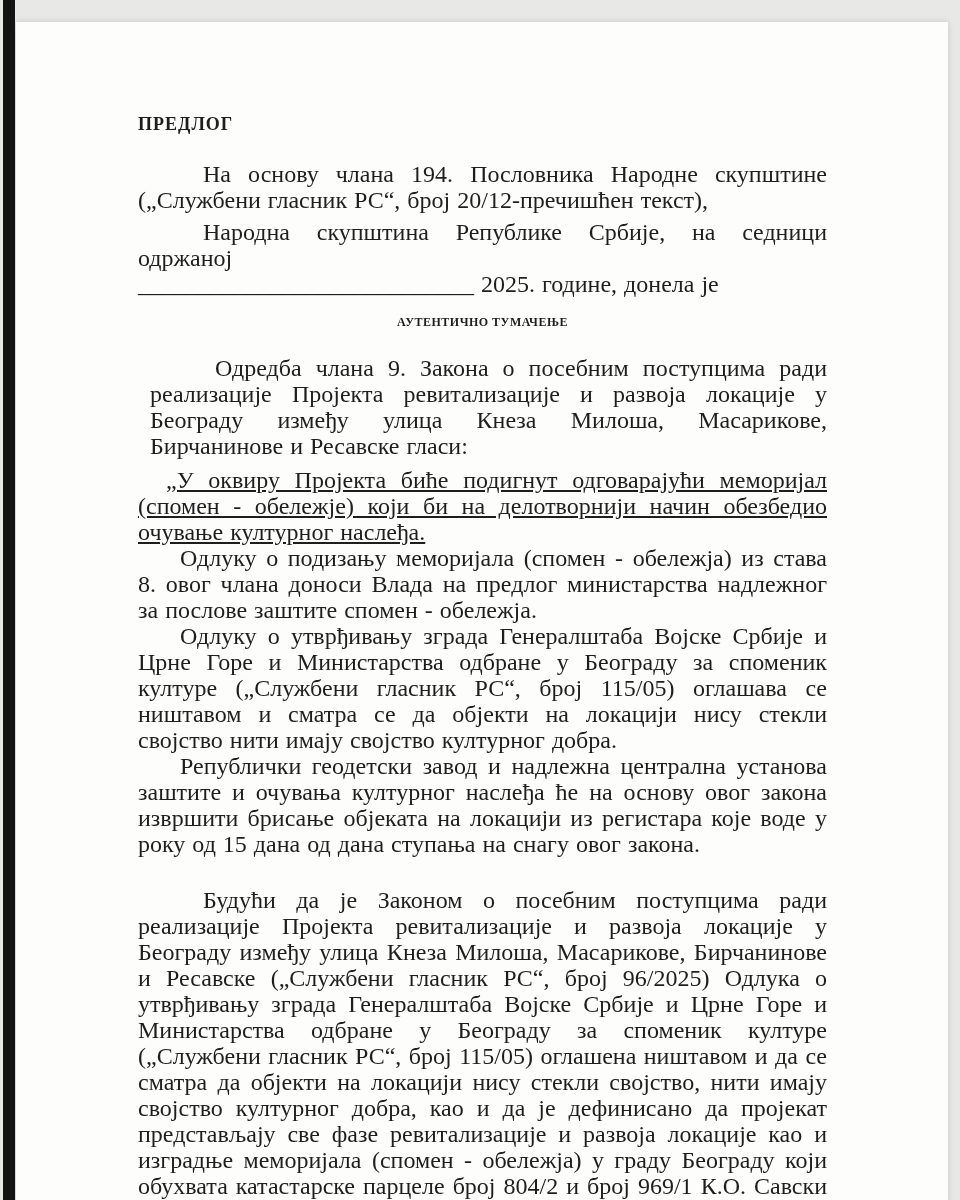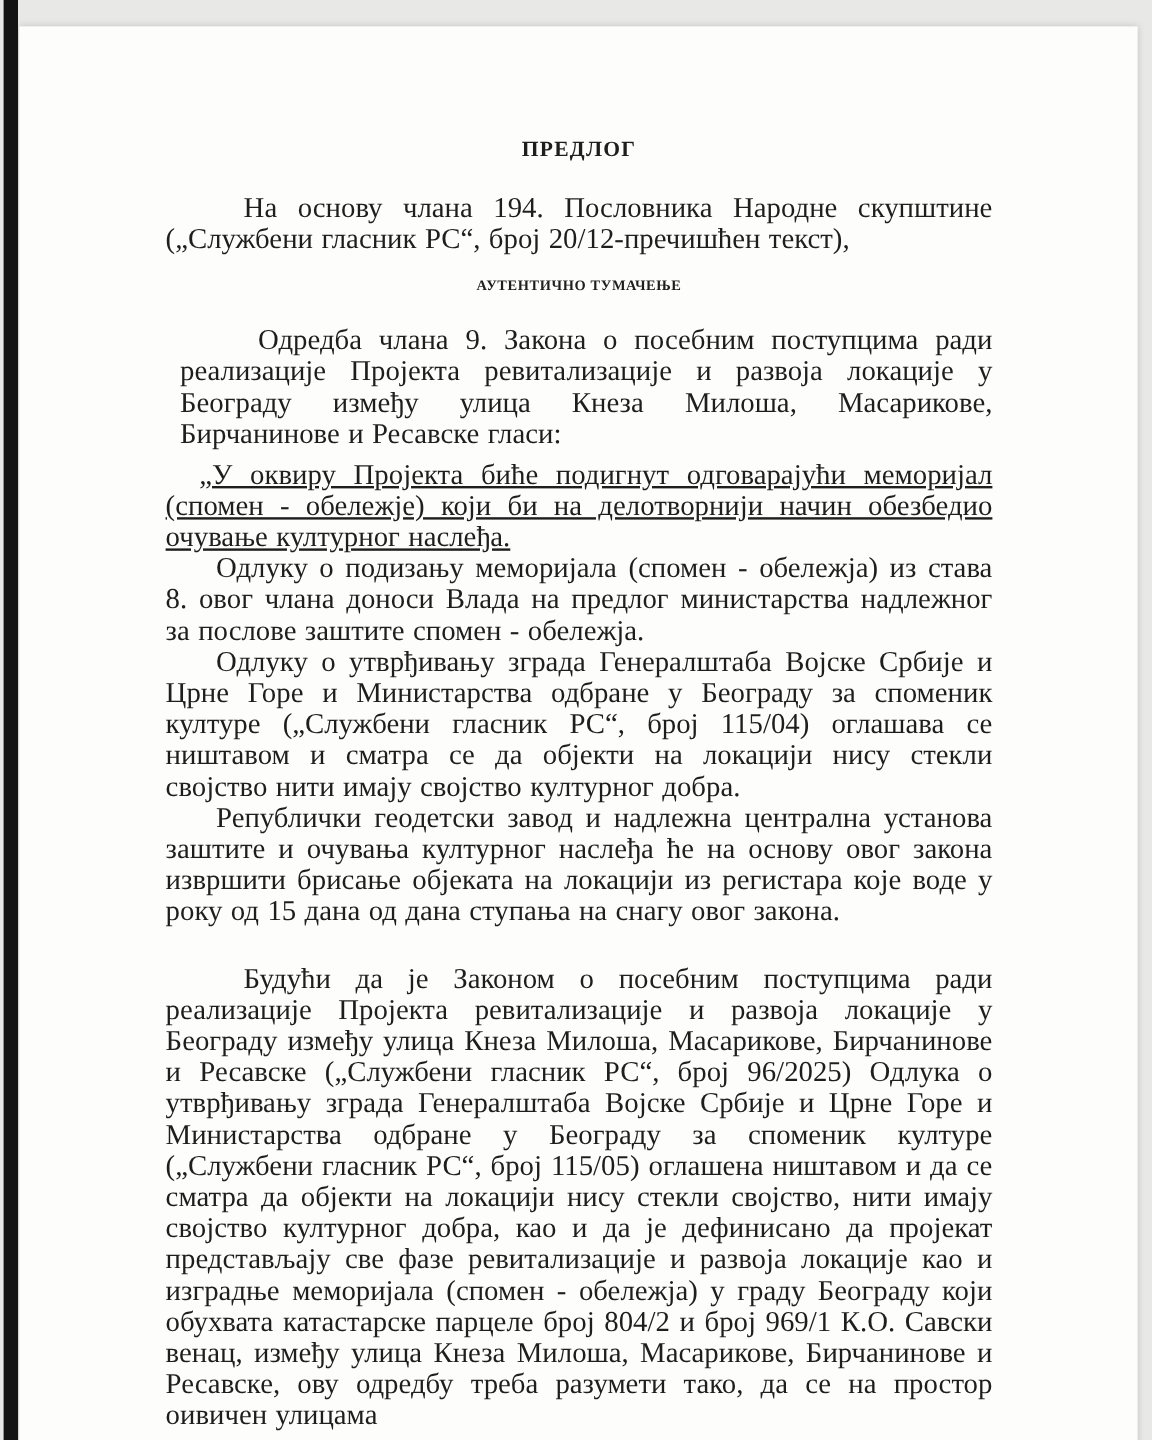--- a/index.html
+++ b/index.html
@@ -30,21 +30,21 @@
     width: 932px;
     height: 1400px;
     background: #fdfdfc;
     box-shadow: 0 0 6px rgba(0,0,0,0.15);
     box-sizing: border-box;
     padding: 92px 121px 0 122px;
     color: #1e1e1e;
     z-index: 1;
   }
   .doc-label {
-    text-align: center;
+    text-align: left;
     font-weight: bold;
     font-size: 18px;
     letter-spacing: 1px;
     margin: 0 0 26px 0;
   }
   .para {
     font-size: 24px;
     line-height: 26px;
     text-align: justify;
     margin: 0 0 6px 0;
@@ -94,28 +94,32 @@
 <body>
 
 <div class="scan-edge-bar"></div>
 
 <div class="page">
 
   <div class="doc-label">ПРЕДЛОГ</div>
 
   <p class="para indent">На основу члана 194. Пословника Народне скупштине („Службени гласник РС“, број 20/12-пречишћен текст),</p>
 
+  <p class="para">
+    <span class="session-line1">Народна скупштина Републике Србије, на седници одржаној</span>
+    <span class="session-line2">____________________________ 2025. године, донела је</span>
+  </p>
 
   <h1 class="heading">АУТЕНТИЧНО ТУМАЧЕЊЕ</h1>
 
 
   <p class="para indent pre-quote">Одредба члана 9. Закона о посебним поступцима ради реализације Пројекта ревитализације и развоја локације у Београду између улица Кнеза Милоша, Масарикове, Бирчанинове и Ресавске гласи:</p>
 
   <div>
     <p class="para quote first-quote">„У оквиру Пројекта биће подигнут одговарајући меморијал (спомен - обележје) који би на делотворнији начин обезбедио очување културног наслеђа.</p>
     <p class="para quote">Одлуку о подизању меморијала (спомен - обележја) из става 8. овог члана доноси Влада на предлог министарства надлежног за послове заштите спомен - обележја.</p>
-    <p class="para quote">Одлуку о утврђивању зграда Генералштаба Војске Србије и Црне Горе и Министарства одбране у Београду за споменик културе („Службени гласник РС“, број 115/04) оглашава се ништавом и сматра се да објекти на локацији нису стекли својство нити имају својство културног добра.</p>
+    <p class="para quote">Одлуку о утврђивању зграда Генералштаба Војске Србије и Црне Горе и Министарства одбране у Београду за споменик културе („Службени гласник РС“, број 115/05) оглашава се ништавом и сматра се да објекти на локацији нису стекли својство нити имају својство културног добра.</p>
     <p class="para quote">Републички геодетски завод и надлежна централна установа заштите и очувања културног наслеђа ће на основу овог закона извршити брисање објеката на локацији из регистара које воде у року од 15 дана од дана ступања на снагу овог закона.</p>
   </div>
 
   <p class="para indent final">Будући да је Законом о посебним поступцима ради реализације Пројекта ревитализације и развоја локације у Београду између улица Кнеза Милоша, Масарикове, Бирчанинове и Ресавске („Службени гласник РС“, број 96/2025) Одлука о утврђивању зграда Генералштаба Војске Србије и Црне Горе и Министарства одбране у Београду за споменик културе („Службени гласник РС“, број 115/05) оглашена ништавом и да се сматра да објекти на локацији нису стекли својство, нити имају својство културног добра, као и да је дефинисано да пројекат представљају све фазе ревитализације и развоја локације као и изградње меморијала (спомен - обележја) у граду Београду који обухвата катастарске парцеле број 804/2 и број 969/1 К.О. Савски венац, између улица Кнеза Милоша, Масарикове, Бирчанинове и Ресавске, ову одредбу треба разумети тако, да се на простор оивичен улицама</p>
 
 </div>
 
 </body></html>

